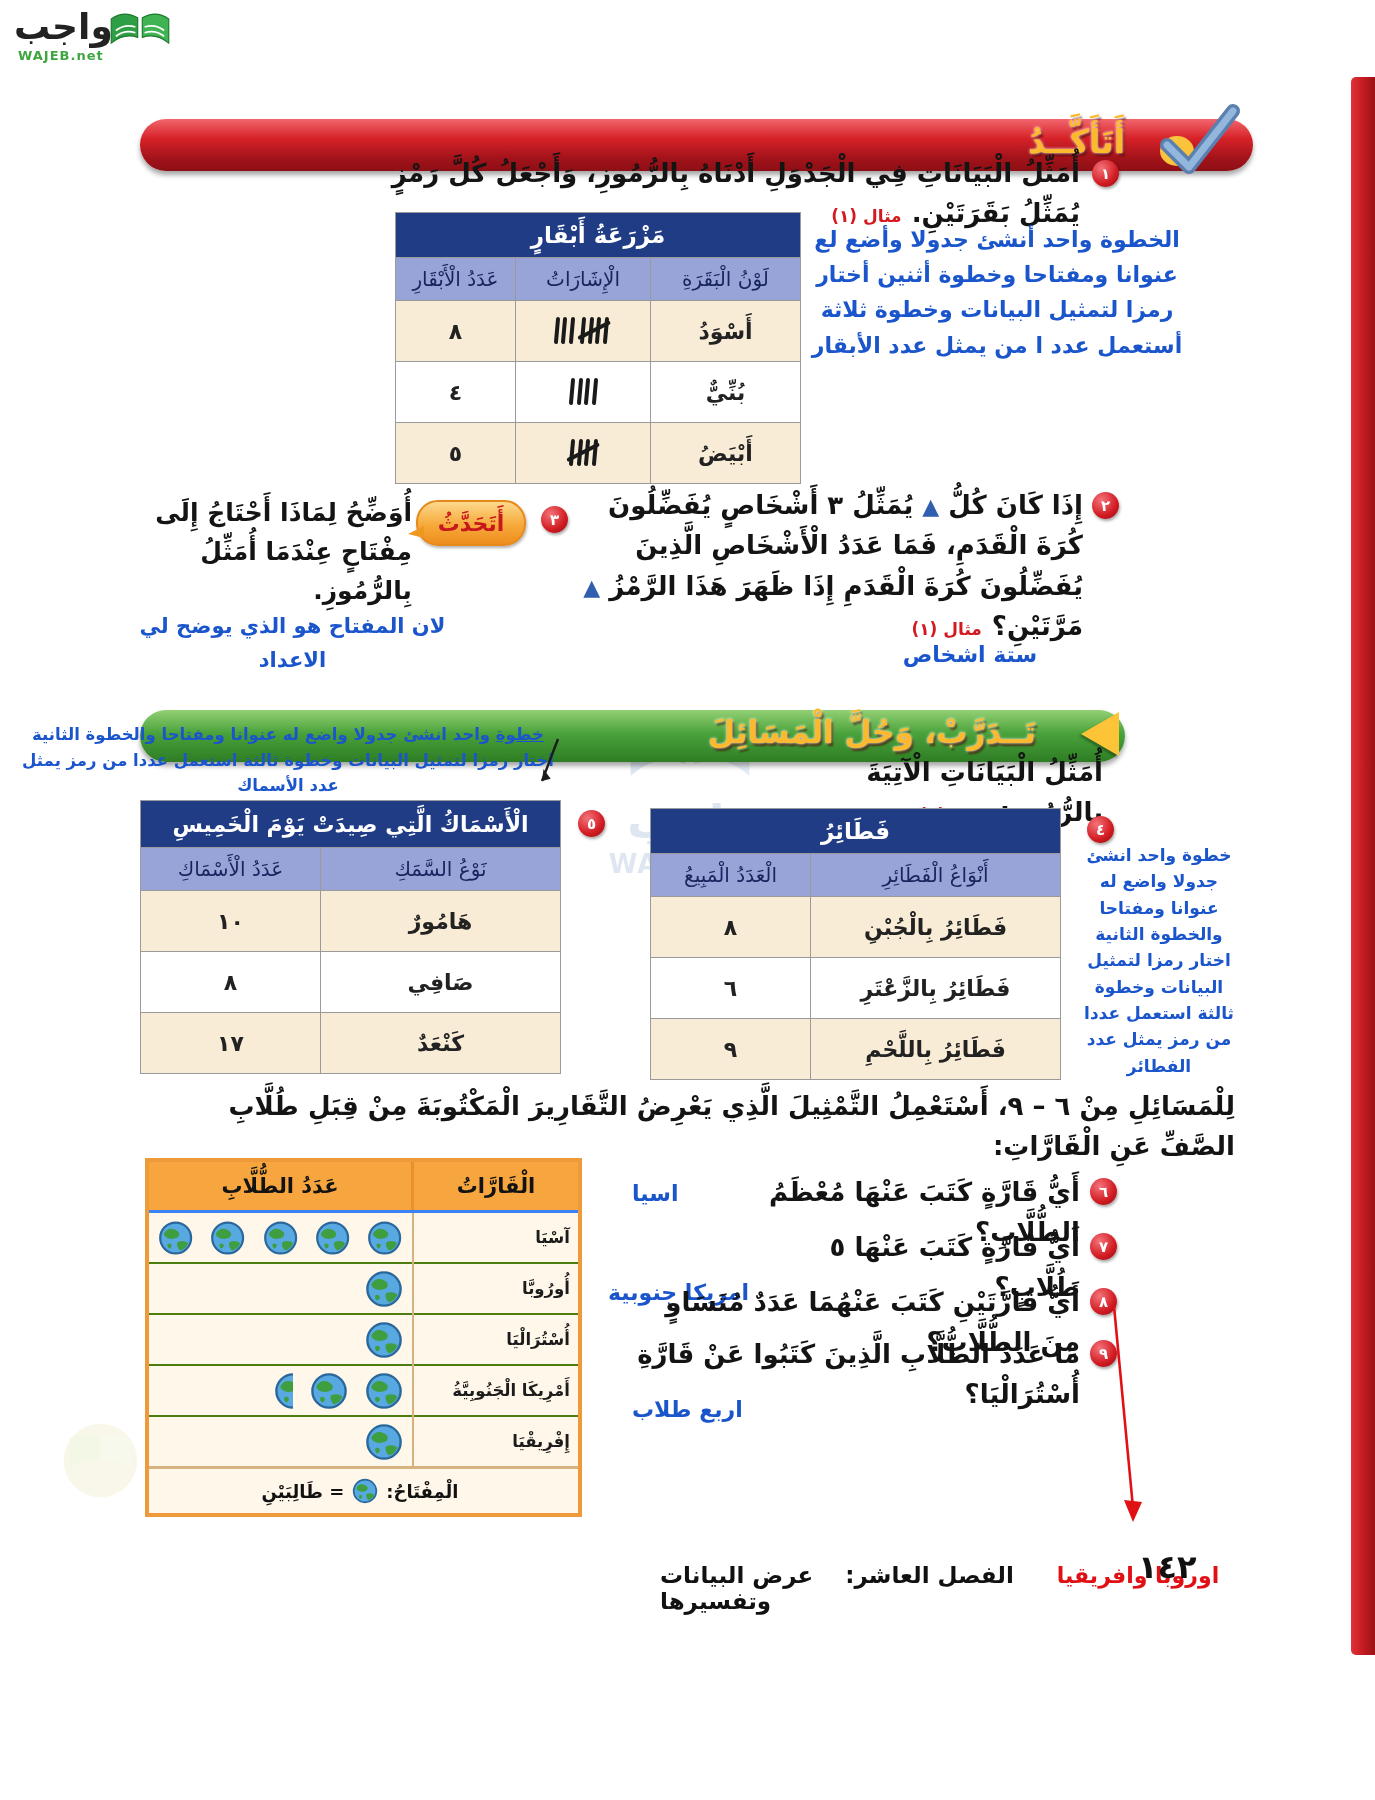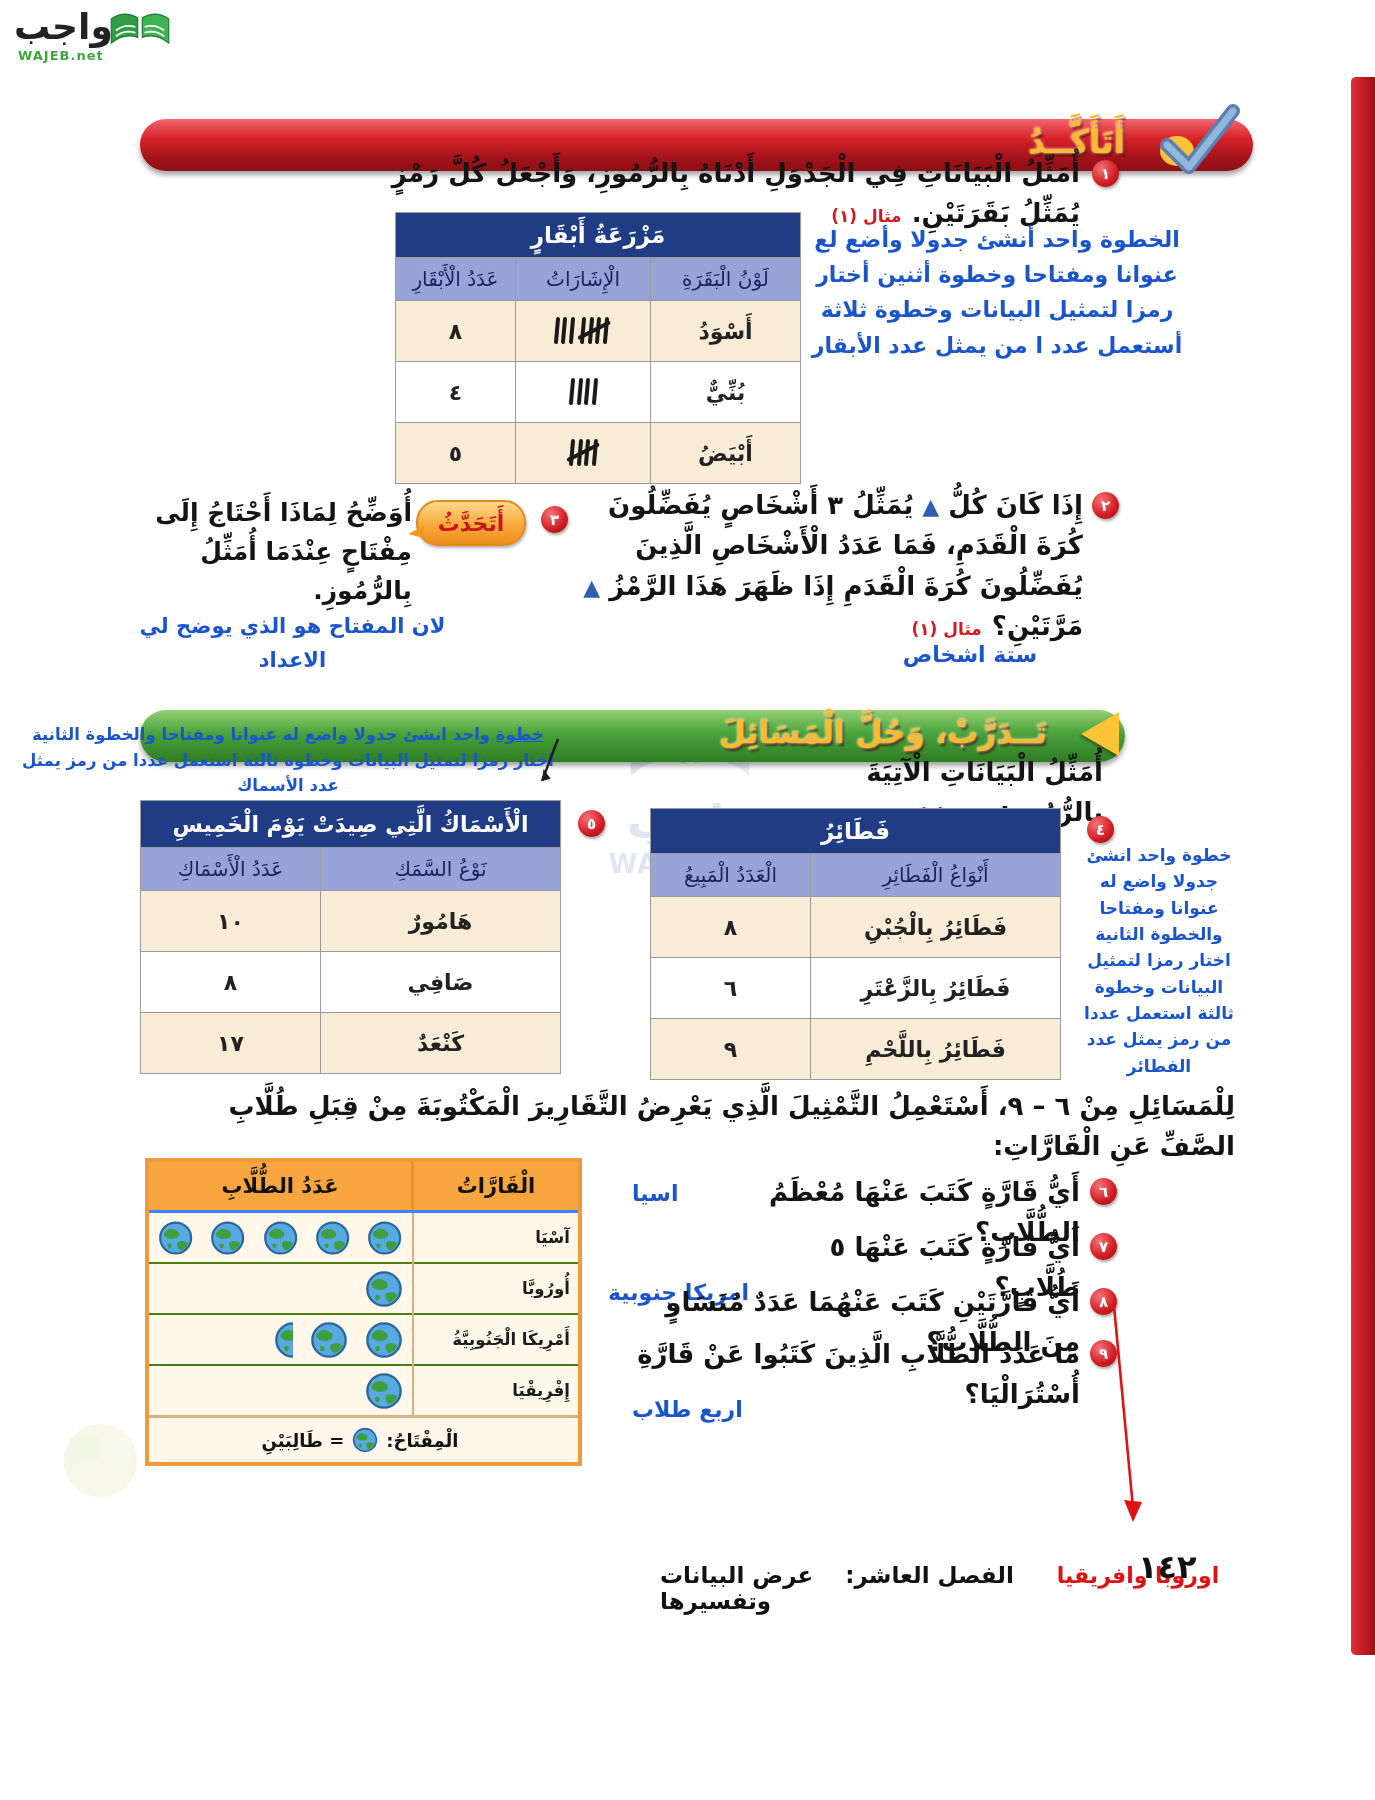--- a/index.html
+++ b/index.html
@@ -16,21 +16,21 @@
 
   
   .banner{height:52px;border-radius:26px;box-shadow:0 4px 5px rgba(0,0,0,.35);margin-top:42px;}
   .banner-red{left:140px;top:77px;width:1113px;
     background:linear-gradient(180deg,#f2666c 0%,#d62128 38%,#a3131a 75%,#8c0f15 100%);}
   .banner-green{left:140px;top:668px;width:985px;
     background:linear-gradient(180deg,#93d073 0%,#4aa23b 45%,#2e7d24 100%);}
   .banner-title{position:absolute;top:3px;font-size:33px;font-weight:bold;color:#fdb92e;direction:rtl;
     text-shadow:0 0 3px #ffffff,2px 3px 2px rgba(70,0,0,.65);white-space:nowrap;}
   .banner-red .banner-title{right:128px;}
-  .banner-green .banner-title{right:78px;top:4px;font-size:31px;}
+  .banner-green .banner-title{right:89px;top:4px;font-size:31px;}
   .check-icon{position:absolute;right:6px;top:-18px;}
   .green-arrow{position:absolute;right:6px;top:2px;width:0;height:0;
     border-top:22px solid transparent;border-bottom:22px solid transparent;border-right:38px solid #fdc437;
     filter:drop-shadow(-2px 2px 1px rgba(0,0,0,.3));}
 
   .red-strip{right:0;top:77px;width:24px;height:1578px;border-radius:5px 0 0 5px;
     background:linear-gradient(90deg,#e13238 0%,#c01a20 55%,#9a1217 100%);}
 
   
   .qnum{width:27px;height:27px;border-radius:50%;color:#fff;font-size:15px;font-weight:bold;
@@ -337,20 +337,33 @@
                 <circle cx="12" cy="12" r="10.5" fill="#58a9e1" stroke="#2a689c" stroke-width="1.5"></circle>
                 <path d="M4 9 Q7 4 12 6.5 Q16 8.5 13.5 11.5 Q9.5 13.5 6.5 12 Q4 11 4 9Z" fill="#3f9e3f"></path>
                 <path d="M13 15 Q17 13 20.5 15.5 Q19 19.5 15 20.5 Q12.5 18 13 15Z" fill="#3f9e3f"></path>
                 <path d="M6.5 16 Q8.5 15 9.5 17 Q8.8 19.5 7.2 19 Q6 17.5 6.5 16Z" fill="#3f9e3f"></path>
               </svg>
             </span>
           </td>
         </tr>
         <tr class="alt">
           <td>أُورُوبَّا</td>
+          <td>
+            <span class="globes">
+              <svg class="globe" width="38" height="38" viewBox="0 0 24 24">
+                <circle cx="12" cy="12" r="10.5" fill="#58a9e1" stroke="#2a689c" stroke-width="1.5"></circle>
+                <path d="M4 9 Q7 4 12 6.5 Q16 8.5 13.5 11.5 Q9.5 13.5 6.5 12 Q4 11 4 9Z" fill="#3f9e3f"></path>
+                <path d="M13 15 Q17 13 20.5 15.5 Q19 19.5 15 20.5 Q12.5 18 13 15Z" fill="#3f9e3f"></path>
+                <path d="M6.5 16 Q8.5 15 9.5 17 Q8.8 19.5 7.2 19 Q6 17.5 6.5 16Z" fill="#3f9e3f"></path>
+              </svg>
+            </span>
+          </td>
+        </tr>
+        <tr>
+          <td>أُسْتُرَالْيَا</td>
           <td>
             <span class="globes">
               <svg class="globe" width="38" height="38" viewBox="0 0 24 24">
                 <circle cx="12" cy="12" r="10.5" fill="#58a9e1" stroke="#2a689c" stroke-width="1.5"></circle>
                 <path d="M4 9 Q7 4 12 6.5 Q16 8.5 13.5 11.5 Q9.5 13.5 6.5 12 Q4 11 4 9Z" fill="#3f9e3f"></path>
                 <path d="M13 15 Q17 13 20.5 15.5 Q19 19.5 15 20.5 Q12.5 18 13 15Z" fill="#3f9e3f"></path>
                 <path d="M6.5 16 Q8.5 15 9.5 17 Q8.8 19.5 7.2 19 Q6 17.5 6.5 16Z" fill="#3f9e3f"></path>
               </svg>
             </span>
           </td>

